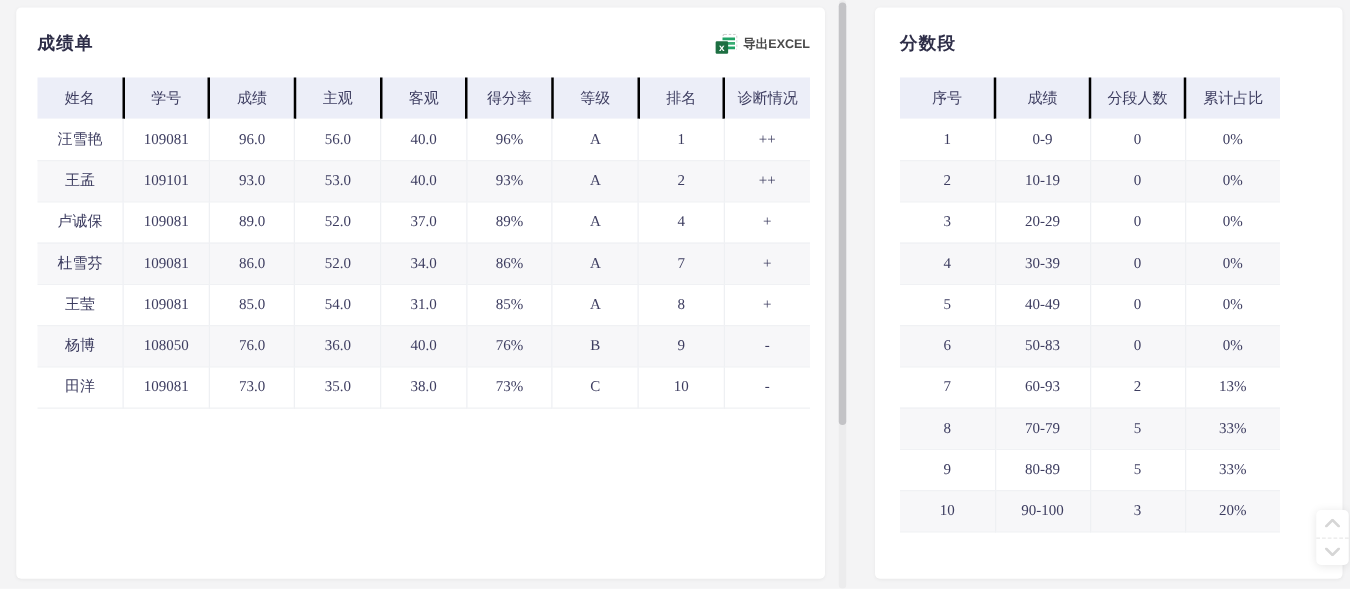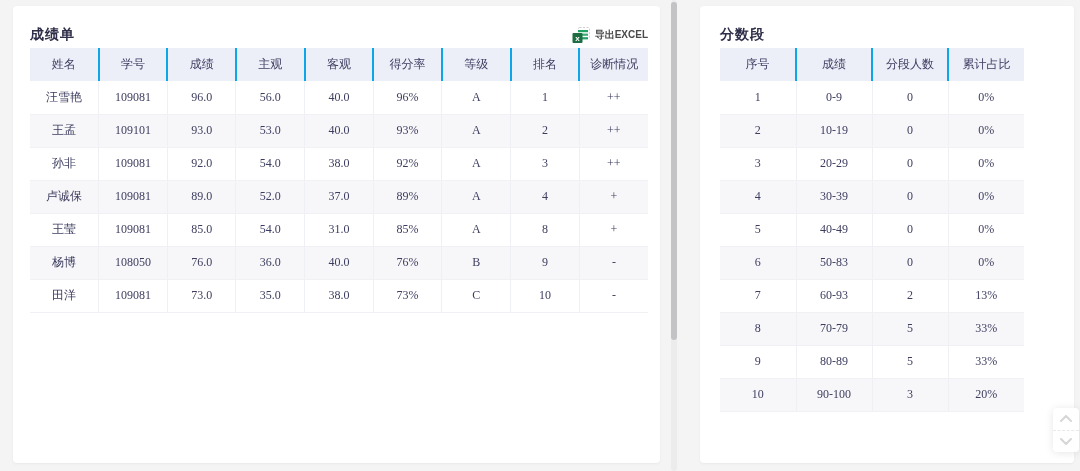--- a/index.html
+++ b/index.html
@@ -13,42 +13,42 @@
     position:absolute; top:6px; height:457px;
     background:#ffffff; border-radius:4px;
     box-shadow:0 1px 3px rgba(0,0,0,0.05);
     overflow:hidden;
   }
   .card.left  { left:13px;  width:647px; padding:16px 12px 0 17px; }
   .card.right { left:700px; width:374px; padding:16px 50px 0 20px; }
 
   .card-header {
     display:flex; justify-content:space-between; align-items:center;
-    height:26px; 
+    height:26px; margin-bottom:14px;
   }
   .card-title {
     font-size:14px; font-weight:bold; color:#2e2e48;
     letter-spacing:1px;
   }
   .export-btn {
     display:flex; align-items:center; gap:5px;
     cursor:pointer; user-select:none;
   }
   .export-btn .label {
     font-family:"Liberation Sans","DejaVu Sans",sans-serif;
     font-size:10px; font-weight:bold; color:#4a4a4a;
   }
 
   table {
     width:100%; border-collapse:collapse; table-layout:fixed;
     font-size:12px; color:#3d3d60; text-align:center;
   }
   thead th {
     background:#eceef8; height:33px; font-weight:normal;
-    border-right:2px solid #0ea5e9;
+    border-right:2px solid #000000;
   }
   thead th:last-child { border-right:none; }
   tbody td {
     height:33px;
     border-right:1px solid #eef0f3;
     border-bottom:1px solid #f0f1f4;
     background:#ffffff;
   }
   tbody td:last-child { border-right:none; }
   tbody tr:nth-child(even) td { background:#f7f7f9; }
@@ -128,39 +128,39 @@
           <td>109101</td>
           <td>93.0</td>
           <td>53.0</td>
           <td>40.0</td>
           <td>93%</td>
           <td>A</td>
           <td>2</td>
           <td>++</td>
         </tr>
         <tr>
-          <td>孙非</td>
-          <td>109081</td>
-          <td>92.0</td>
-          <td>54.0</td>
-          <td>38.0</td>
-          <td>92%</td>
-          <td>A</td>
-          <td>3</td>
-          <td>++</td>
-        </tr>
-        <tr>
           <td>卢诚保</td>
           <td>109081</td>
           <td>89.0</td>
           <td>52.0</td>
           <td>37.0</td>
           <td>89%</td>
           <td>A</td>
           <td>4</td>
+          <td>+</td>
+        </tr>
+        <tr>
+          <td>杜雪芬</td>
+          <td>109081</td>
+          <td>86.0</td>
+          <td>52.0</td>
+          <td>34.0</td>
+          <td>86%</td>
+          <td>A</td>
+          <td>7</td>
           <td>+</td>
         </tr>
         <tr>
           <td>王莹</td>
           <td>109081</td>
           <td>85.0</td>
           <td>54.0</td>
           <td>31.0</td>
           <td>85%</td>
           <td>A</td>

